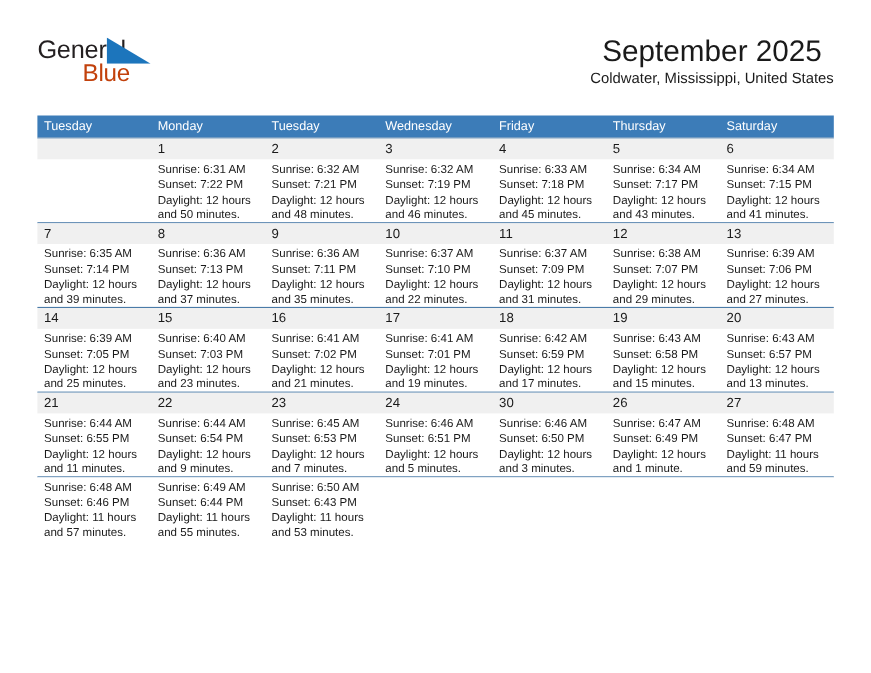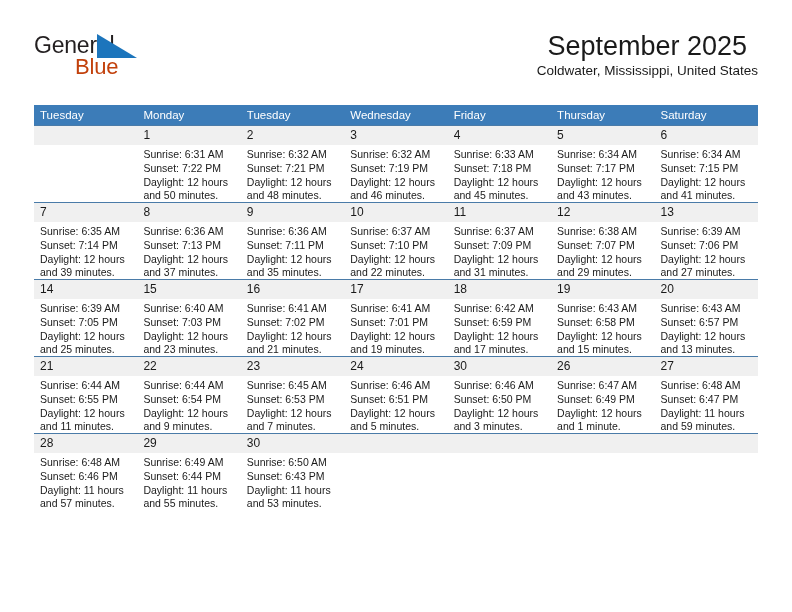--- a/index.html
+++ b/index.html
@@ -394,29 +394,20 @@
         <div class="info-cell">
           <div class="info-line">Sunrise: 6:48 AM</div>
           <div class="info-line">Sunset: 6:47 PM</div>
           <div class="info-line">Daylight: 11 hours</div>
           <div class="info-line">and 59 minutes.</div>
         </div>
       </div>
     </div>
 
     <div class="week">
-      <div class="num-row">
-        <div class="num-cell">28</div>
-        <div class="num-cell">29</div>
-        <div class="num-cell">30</div>
-        <div class="num-cell"></div>
-        <div class="num-cell"></div>
-        <div class="num-cell"></div>
-        <div class="num-cell"></div>
-      </div>
       <div class="info-row">
         <div class="info-cell">
           <div class="info-line">Sunrise: 6:48 AM</div>
           <div class="info-line">Sunset: 6:46 PM</div>
           <div class="info-line">Daylight: 11 hours</div>
           <div class="info-line">and 57 minutes.</div>
         </div>
         <div class="info-cell">
           <div class="info-line">Sunrise: 6:49 AM</div>
           <div class="info-line">Sunset: 6:44 PM</div>

